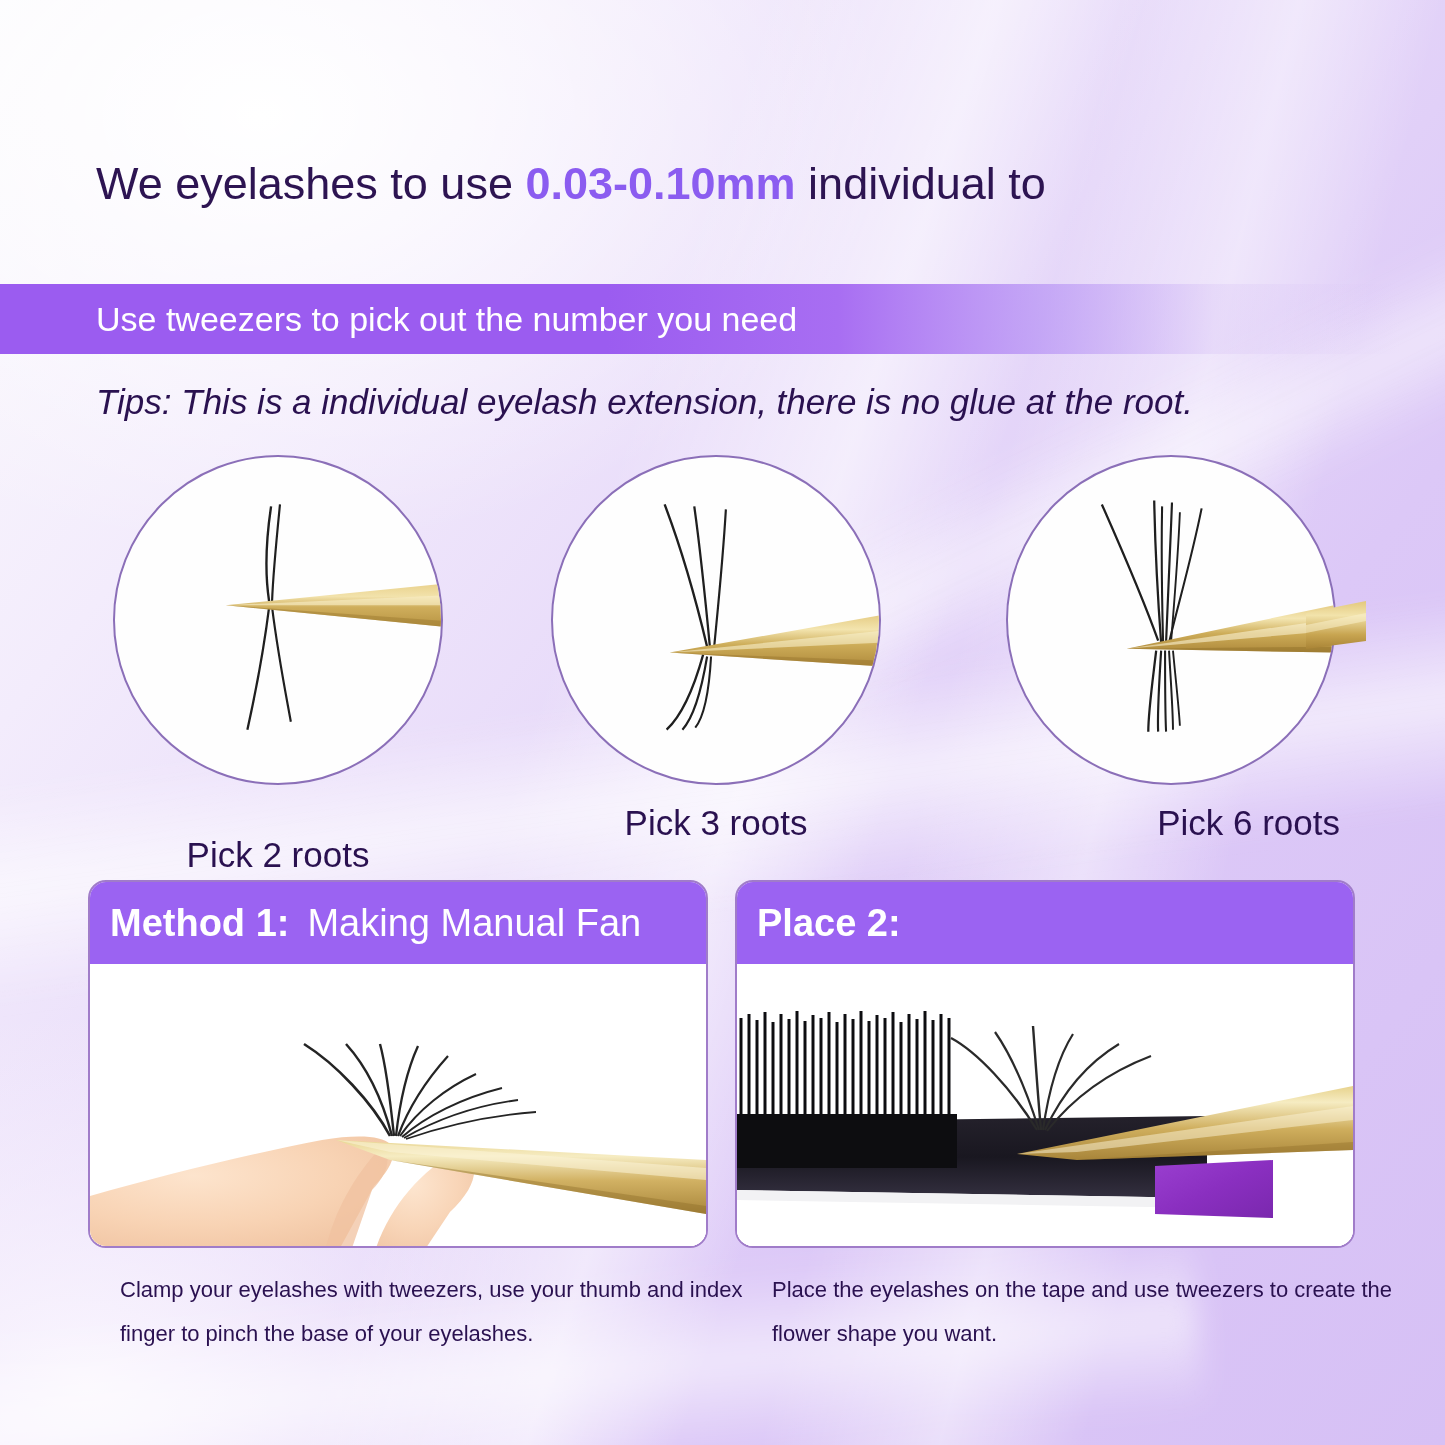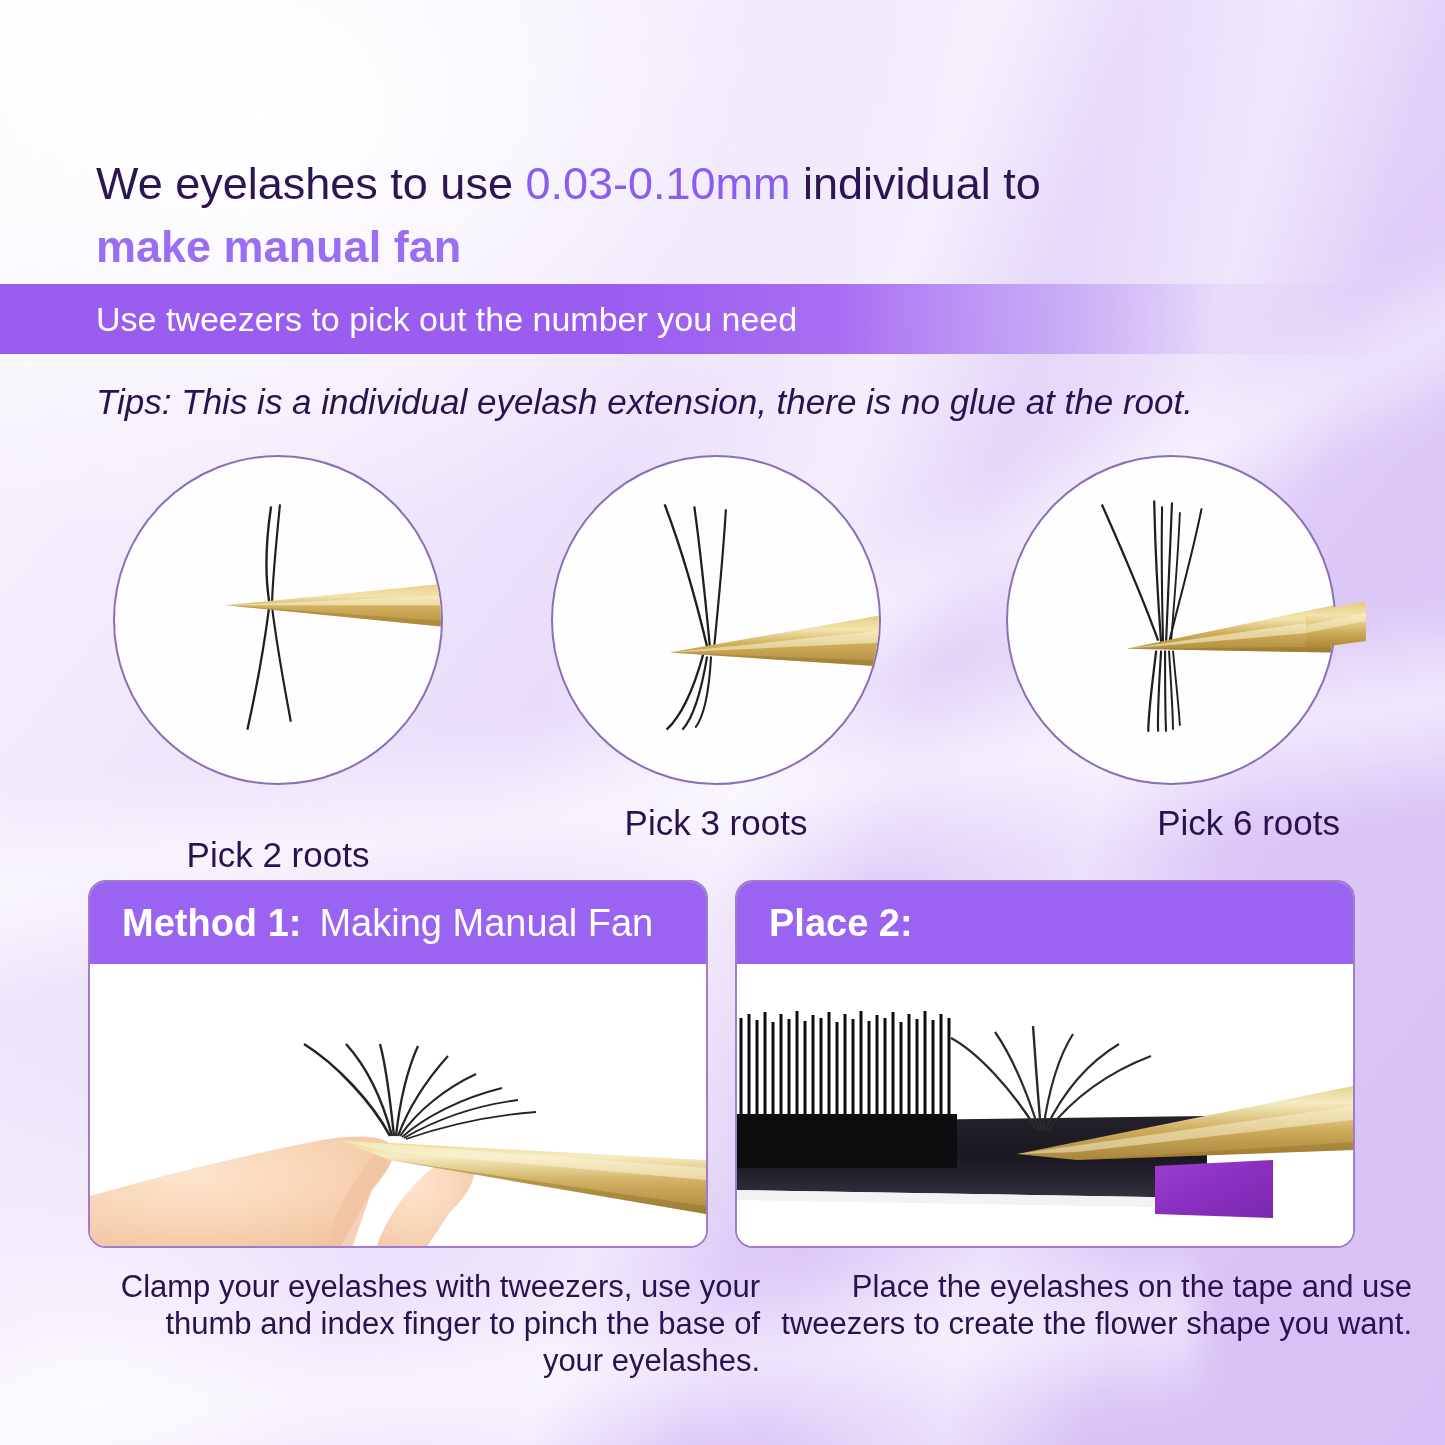--- a/index.html
+++ b/index.html
@@ -49,21 +49,21 @@
   #title {
     position:absolute; left:92px; top:52px;
     font-size:79px; font-weight:bold; letter-spacing:-1px;
     color:#3d1070; white-space:nowrap;
   }
   #subtitle {
     position:absolute; left:96px; top:152px;
     width:1160px;
     font-size:45px; line-height:63px; color:#2d1452;
   }
-  #subtitle .hl { color:#8b5cf0; font-weight:normal; }
+  #subtitle .hl { color:#8b5cf0; font-weight:bold; }
   #subtitle .ln2 { color:#9a6ef2; font-weight:bold; display:block; }
 
   
   #banner {
     position:absolute; left:0; top:284px; width:1445px; height:70px;
     background:linear-gradient(90deg,
        #9b5cf0 0%, #9b5cf0 42%, #a86ef2 58%,
        rgba(185,150,245,.75) 72%, rgba(214,192,245,.32) 84%, rgba(214,192,245,0) 97%);
   }
   #banner-text {
@@ -108,47 +108,46 @@
   .panel {
     position:absolute; width:620px; height:368px;
     border:2px solid #a07cc9; border-radius:18px;
     background:#ffffff; overflow:hidden;
   }
   #p1 { left:88px; top:880px; }
   #p2 { left:735px; top:880px; }
 
   .panel-head {
     height:82px; background:#9b63f2;
-    display:flex; align-items:center; padding-left:32px;
+    display:flex; align-items:center; padding-left:20px;
     color:#fff; font-size:38px; white-space:nowrap;
   }
   .panel-head b { font-weight:bold; margin-right:18px; }
   .panel-body { position:relative; height:284px; background:#fff; overflow:hidden; }
   .panel-body svg { position:absolute; inset:0; width:100%; height:100%; }
 
   .desc {
     position:absolute; width:640px;
-    font-size:31px; line-height:37px; color:#2a1150;text-align:right;
+    font-size:22px; line-height:44px; color:#2a1150;
   }
   #d1 { left:120px; top:1268px; }
   #d2 { left:772px; top:1268px; }
 </style>
 </head>
 <body>
 
 <div id="page">
 
   <div id="streak-a"></div>
   <div id="streak-b"></div>
   <div id="streak-c"></div>
 
 
   <div id="subtitle">
     <span>We eyelashes to use </span><span class="hl">0.03-0.10mm</span><span> individual to</span>
-    <span class="ln2">make manual fan</span>
   </div>
 
   <div id="banner"></div>
   <div id="tips">Tips: This is a individual eyelash extension, there is no glue at the root.</div>
 
   <div id="banner-text">Use tweezers to pick out the number you need</div>
 
   <div class="circle-wrap" id="c1">
     <div class="circle">
       <svg viewBox="0 0 330 330">

